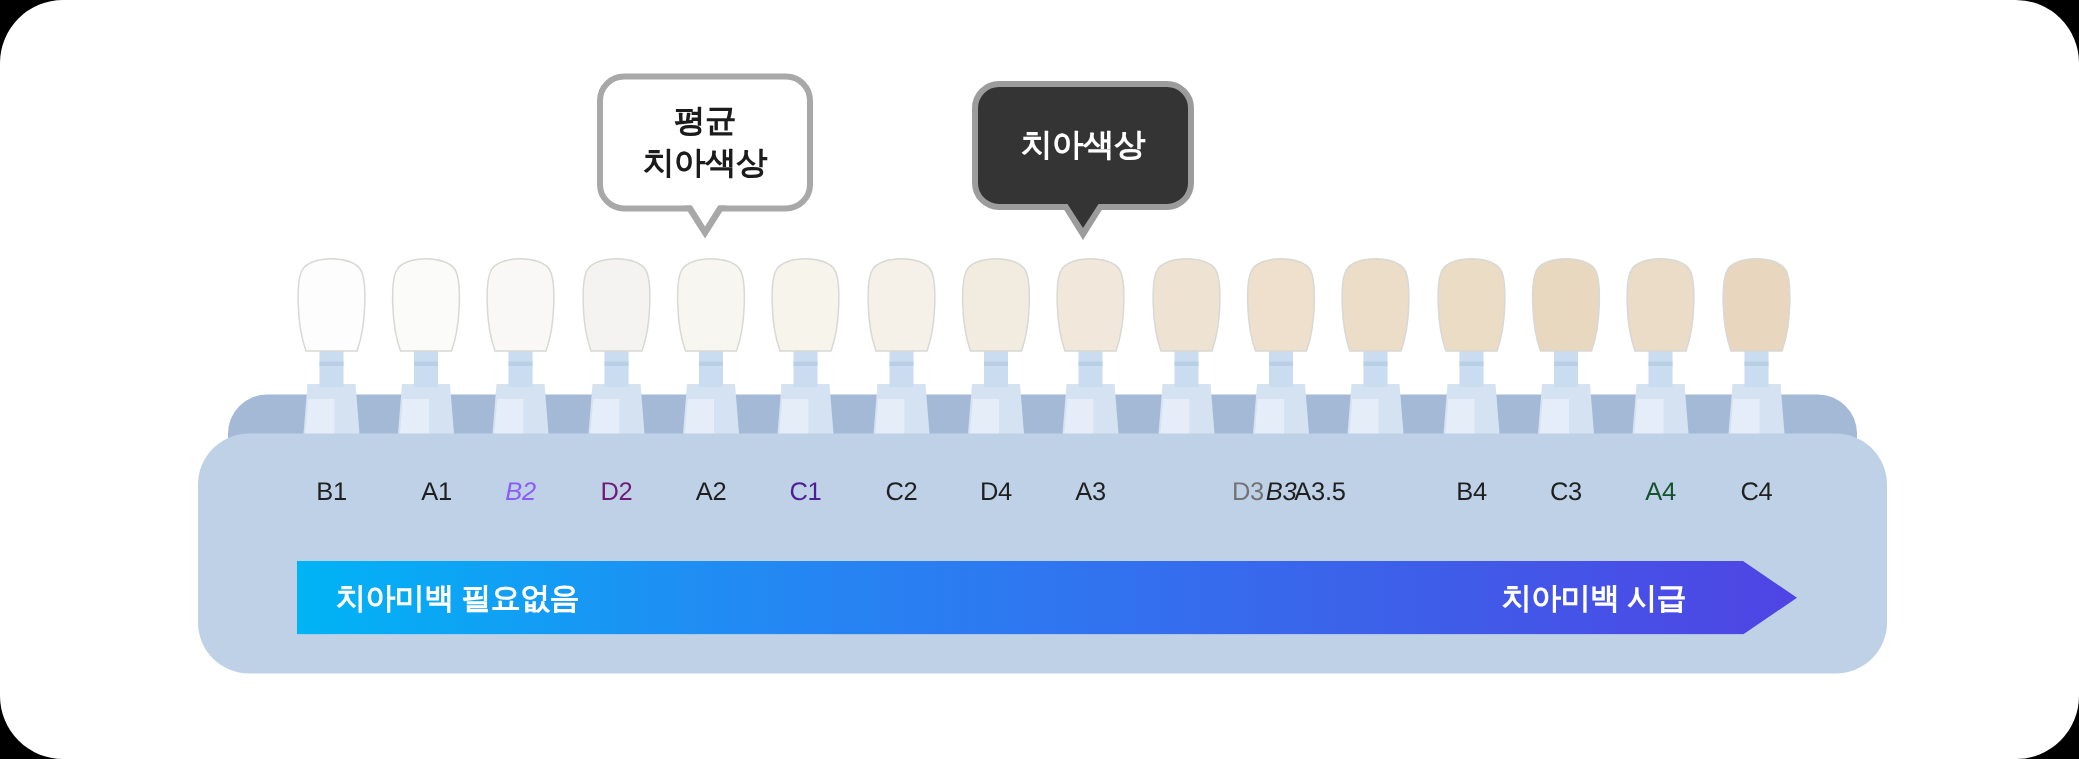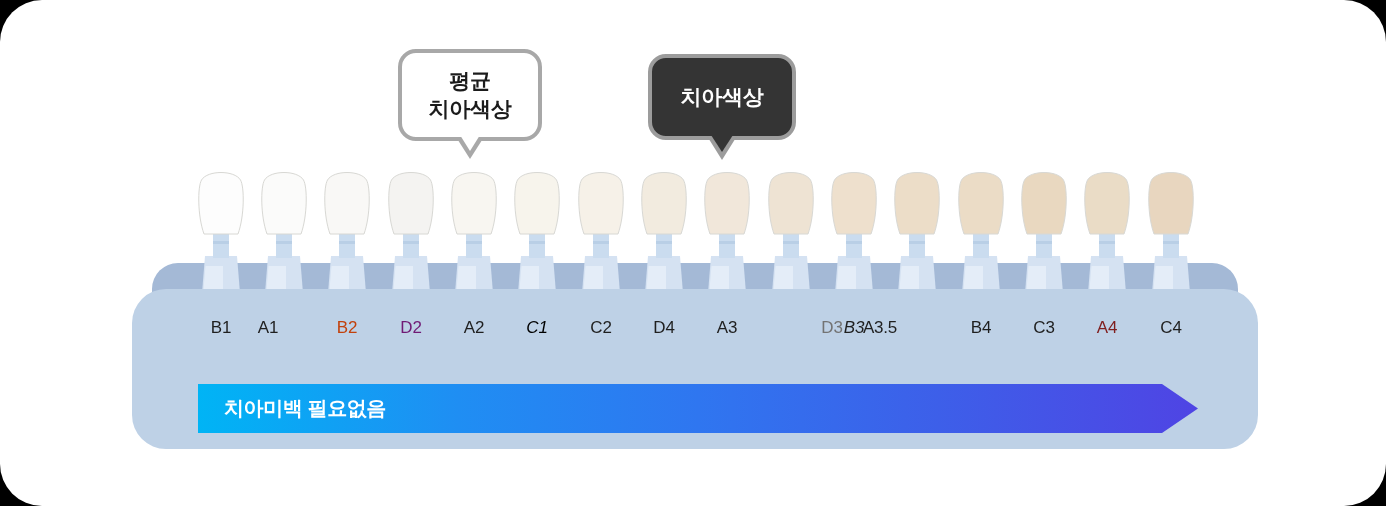--- a/index.html
+++ b/index.html
@@ -145,21 +145,21 @@
     text-align: center;
     font-size: 17px;
     color: #1f1f1f;
     letter-spacing: -0.2px;
   }
 
   
   #gradient-bar {
     position: absolute;
     left: 198px;
-    top: 384px;
+    top: 374px;
     width: 1000px;
     height: 49px;
   }
   #gradient-fill {
     position: absolute;
     left: 0; top: 0;
     width: 1000px;
     height: 49px;
     background: linear-gradient(90deg, #00b4f5 0%, #1f8ef3 26%, #2f76f0 50%, #3d5fe9 74%, #4f44e4 100%);
     clip-path: polygon(0 0, 96.4% 0, 100% 50%, 96.4% 100%, 0 100%);
@@ -314,40 +314,41 @@
         <rect x="1163" y="232" width="16" height="26" fill="#cadcef"></rect>
         <rect x="1163" y="241" width="16" height="3" fill="#b9cfe6"></rect>
         <path d="M1154 234 C1147.5 216 1147.5 187 1151.5 180 C1157.5 170 1184.5 170 1190.5 180 C1194.5 187 1194.5 216 1188 234 Z" fill="#e8d6bf" stroke="#d8d8d4" stroke-width="1"></path>
       </g>
     </svg>
 
   <div id="panel-main"></div>
 
   <div id="labels">
       <div class="shade-label" style="left: 181px; width: 80px; color: rgb(31, 31, 31);">B1</div>
-      <div class="shade-label" style="left: 228px; width: 80px; color: rgb(31, 31, 31);">A1</div>
-      <div class="shade-label" style="left: 307px; width: 80px; color: #c2410c;">B2</div>
+      <div class="shade-label" style="left: 251px; width: 80px; color: rgb(31, 31, 31);">A1</div>
+      <div class="shade-label" style="left: 307px; width: 80px; color: #8b5cf6; font-style: italic;">B2</div>
       <div class="shade-label" style="left: 371px; width: 80px; color: #701a75;">D2</div>
       <div class="shade-label" style="left: 434px; width: 80px; color: rgb(31, 31, 31);">A2</div>
-      <div class="shade-label" style="left: 497px; width: 80px; color: #000000; font-style: italic;">C1</div>
+      <div class="shade-label" style="left: 497px; width: 80px; color: #4c1d95;">C1</div>
       <div class="shade-label" style="left: 561px; width: 80px; color: rgb(31, 31, 31);">C2</div>
       <div class="shade-label" style="left: 624px; width: 80px; color: rgb(31, 31, 31); text-align: center;">D4</div>
       <div class="shade-label" style="left: 687px; width: 80px; color: rgb(31, 31, 31);">A3</div>
       <div class="shade-label" style="left: 792px; width: 80px; color: #737373;">D3</div>
       <div class="shade-label" style="left: 814px; width: 80px; color: rgb(31, 31, 31); font-style: italic;">B3</div>
       <div class="shade-label" style="left: 840px; width: 80px; color: rgb(31, 31, 31);">A3.5</div>
       <div class="shade-label" style="left: 941px; width: 80px; color: rgb(31, 31, 31);">B4</div>
       <div class="shade-label" style="left: 1004px; width: 80px; color: rgb(31, 31, 31);">C3</div>
-      <div class="shade-label" style="left: 1067px; width: 80px; color: #7f1d1d;">A4</div>
+      <div class="shade-label" style="left: 1067px; width: 80px; color: #14532d;">A4</div>
       <div class="shade-label" style="left: 1131px; width: 80px; color: rgb(31, 31, 31);">C4</div>
     </div>
 
   <div id="gradient-bar">
     <div id="gradient-fill"></div>
     <div class="bar-label" id="bar-label-left">치아미백 필요없음</div>
+    <div class="bar-label" id="bar-label-right">치아미백 시급</div>
   </div>
 
   <div class="tooltip" id="tooltip-average">
     <span>평균</span>
     <span>치아색상</span>
     <span class="tip-outer"></span>
     <span class="tip-inner"></span>
   </div>
 
   <div class="tooltip" id="tooltip-dark">

